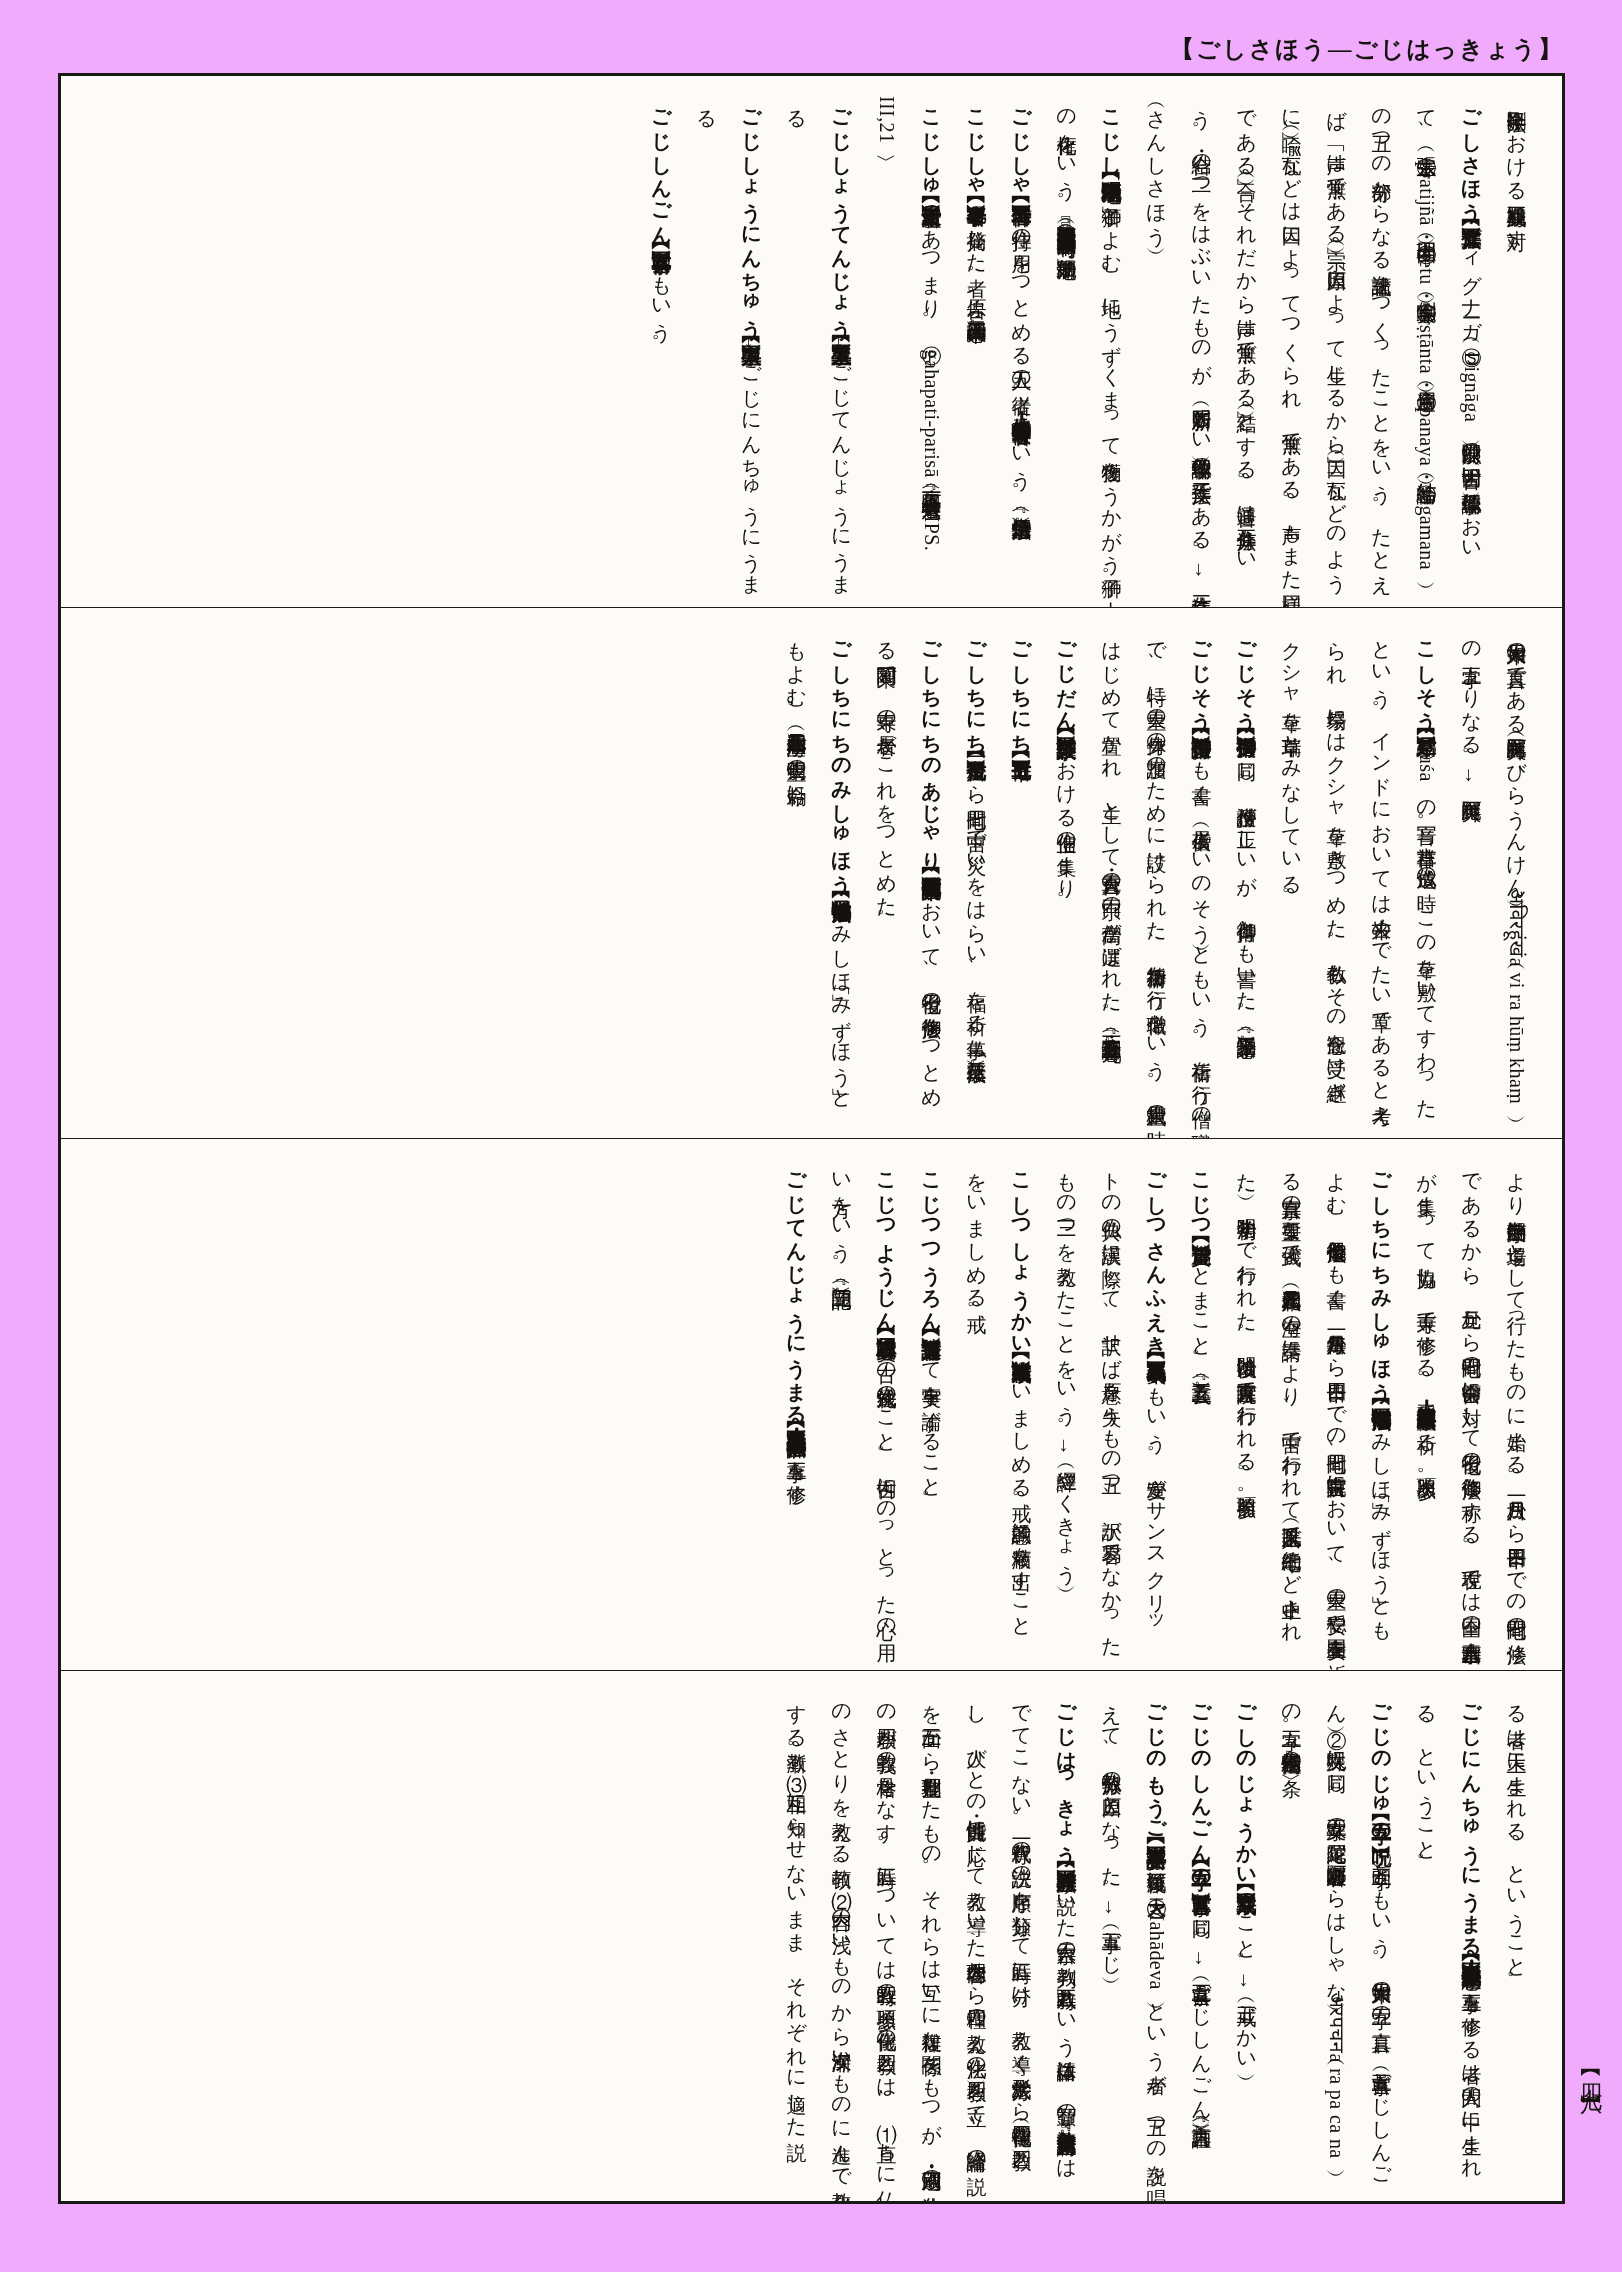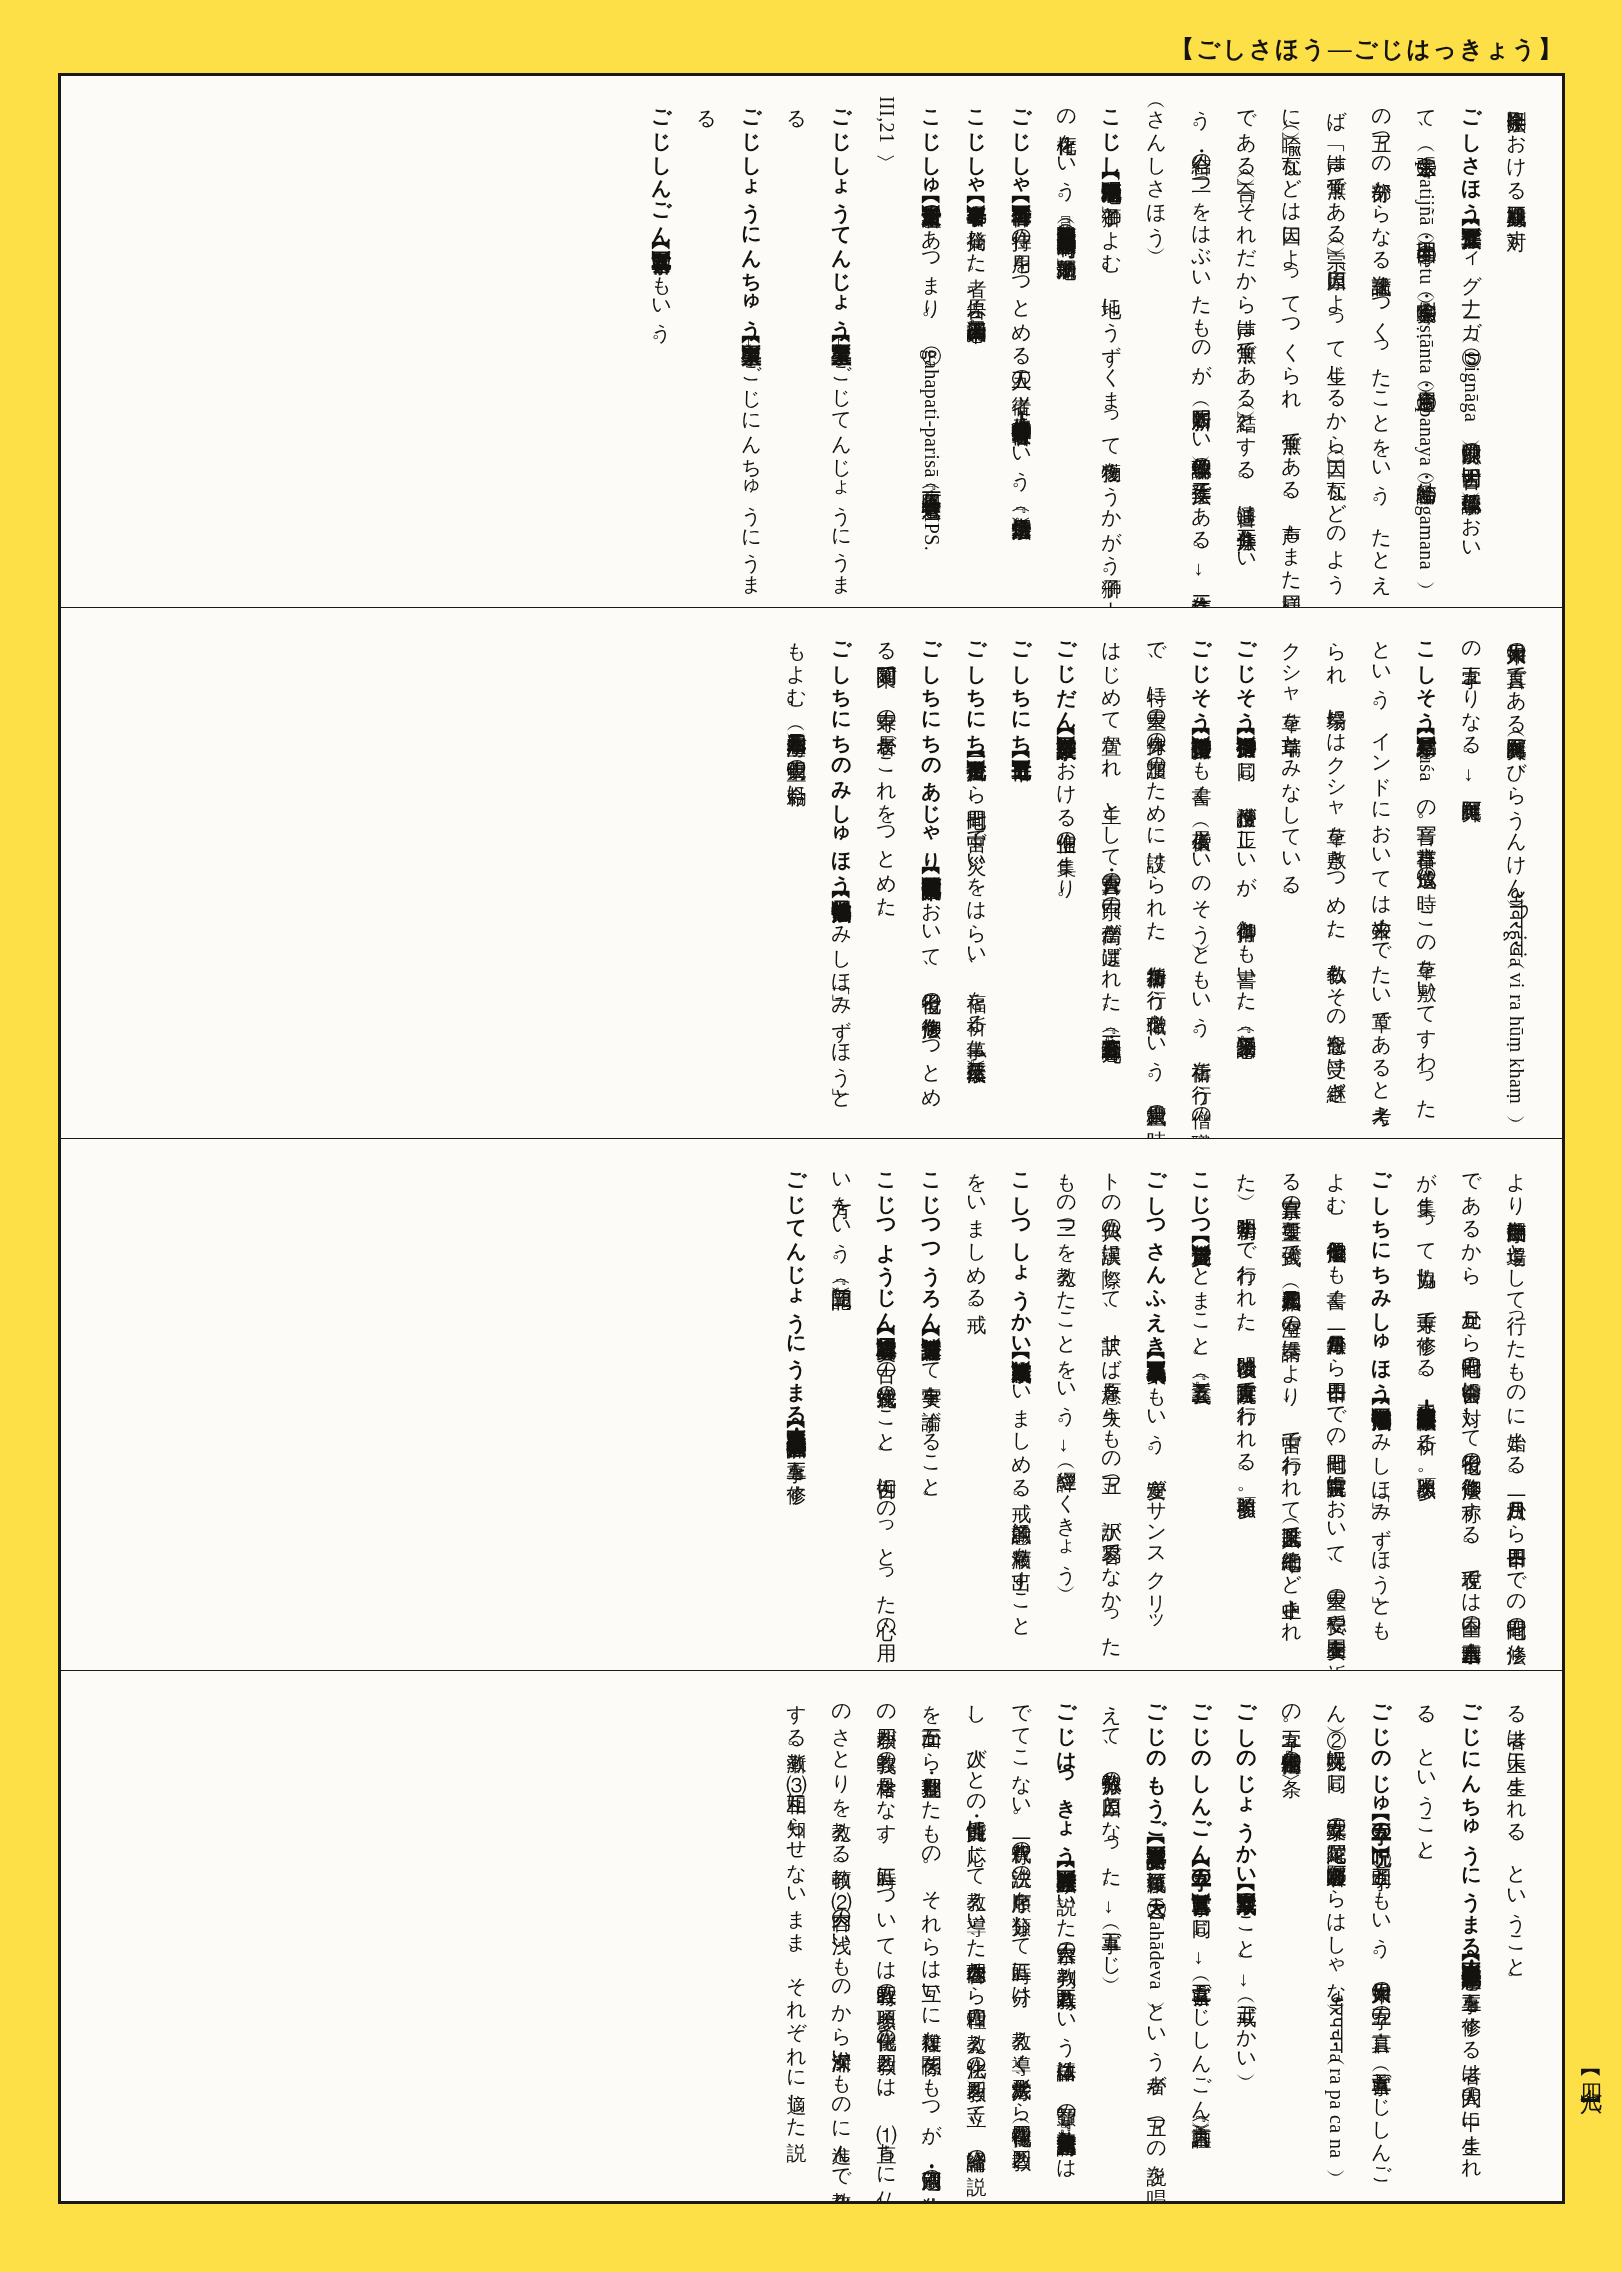--- a/index.html
+++ b/index.html
@@ -1,19 +1,19 @@
 <!DOCTYPE html>
 <html lang="ja" style="font-size:12px"><head>
 <meta charset="utf-8">
 <style>
   html,body{margin:0;padding:0;}
   .page{
     position:relative;
     width:1623px;height:2273px;
-    background:#fde047;
+    background:#f0abfc;
     color:#15130f;
     font-family:"Liberation Serif","DejaVu Serif",serif;
     overflow:hidden;
   }
   .running-head{
     position:absolute;
     top:33px;right:59px;
     font-size:23.5px;
     font-weight:bold;
     letter-spacing:2.3px;

